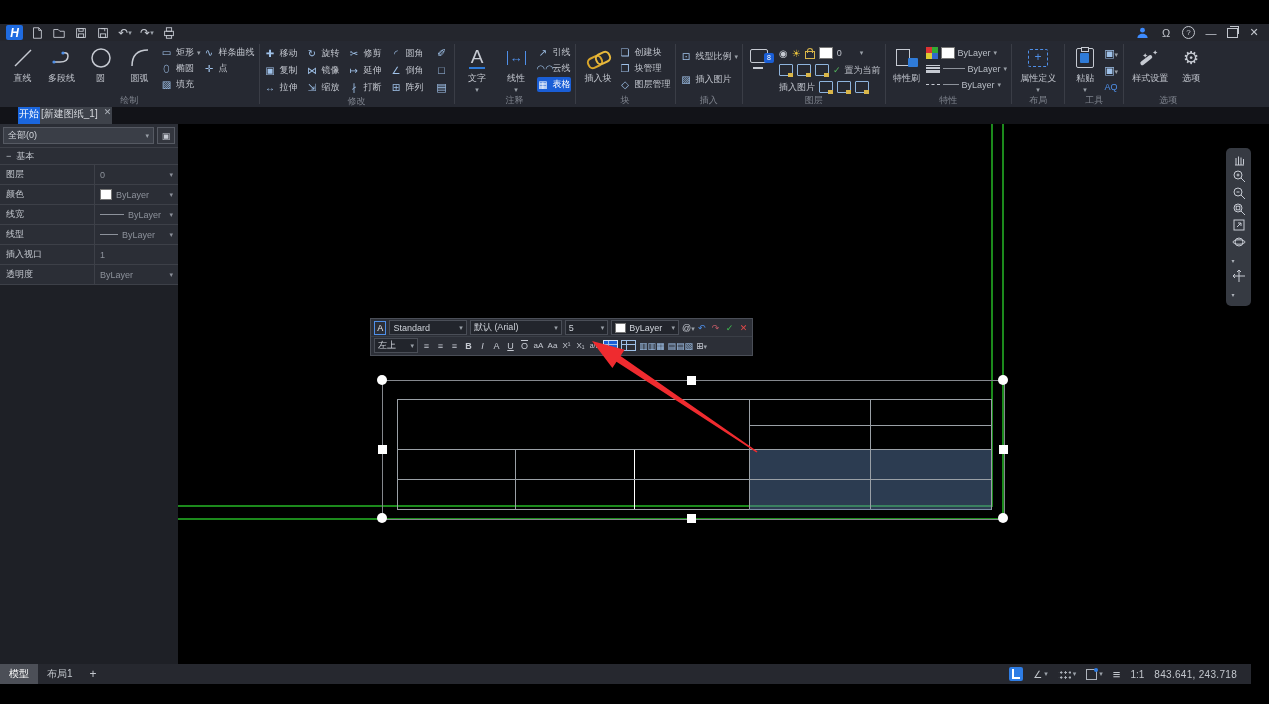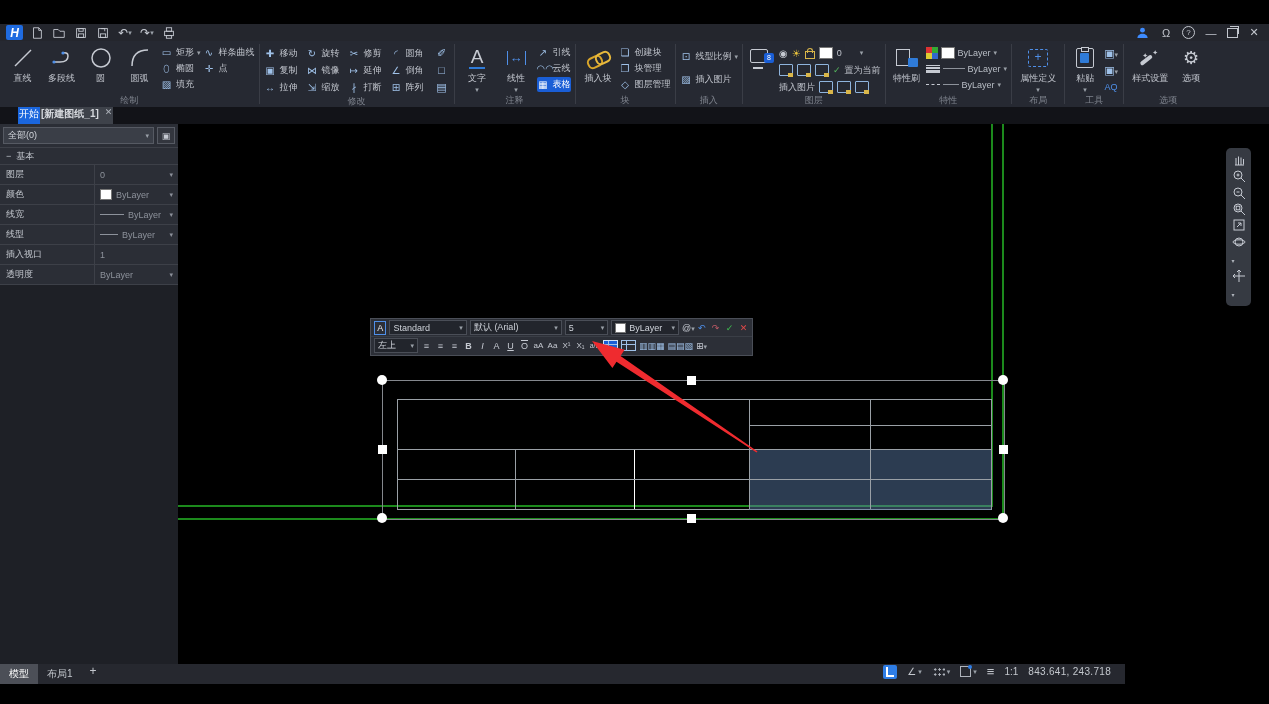--- a/index.html
+++ b/index.html
@@ -73,21 +73,21 @@
   .clip:after{content:"";position:absolute;left:3px;top:4px;width:9px;height:10px;background:#2f7bd8;border-radius:1px;}
   .wand{position:relative;width:20px;height:18px;}
   .wand b{position:absolute;left:2px;bottom:1px;width:14px;height:4px;background:#c6cad2;border-radius:2px;transform:rotate(-38deg);transform-origin:left bottom;}
   .wand s{position:absolute;color:#c6cad2;font-size:7px;text-decoration:none;}
   .gear{font-size:18px;color:#c6cad2;line-height:20px;}
   .bybox{display:flex;align-items:center;gap:3px;font-size:9px;color:#b9bec6;height:15px;}
   
   #tabbar{left:0;top:107px;width:1269px;height:17px;background:#121318;display:flex;align-items:stretch;}
   .dtab{display:flex;padding:0 1px;font-size:10px;}
   .dtab.start{background:#1a66de;color:#fff;margin-left:18px;}
-  .dtab.doc{background:#3e424a;color:#d4d7dc;gap:6px;font-weight:bold;}
+  .dtab.doc{background:#3e424a;color:#d4d7dc;gap:6px;}
   .dtab .x{color:#aeb3bb;font-size:9px;}
   
   #props{left:0;top:124px;width:178px;height:540px;background:#1e2026;}
   .pfilter{display:flex;align-items:center;gap:3px;padding:3px 3px;background:#2b2e36;}
   .pselect{flex:1;height:15px;background:#3a3e47;border:1px solid #565a63;color:#d3d6dc;font-size:9px;
     display:flex;align-items:center;padding:0 4px;}
   .pselect .dd{margin-left:auto;}
   .pbtn{width:16px;height:15px;border:1px solid #565a63;background:#33363e;color:#c6cad2;font-size:9px;
     display:flex;align-items:center;justify-content:center;}
   .psec{height:16px;background:#2b2e36;border-top:1px solid #3d4048;color:#c2c6cd;font-size:9px;
@@ -125,21 +125,21 @@
   .tick{color:#3fbf4f;}
   .cross{color:#e04848;}
   .uarrow{color:#4f8fe8;}
   .rarrow{color:#c05a66;}
   
   #navtb{position:absolute;left:1048px;top:24px;width:25px;height:150px;background:#363a42;border-radius:5px;
     display:flex;flex-direction:column;align-items:center;justify-content:space-around;padding:4px 0;}
   #navtb svg{display:block;}
   .navdd{color:#aeb3bb;font-size:6px;line-height:4px;}
   
-  #status{left:0;top:664px;width:1125px;height:20px;background:#26282f;display:flex;align-items:flex-start;font-size:10px;color:#c3c7cd;}
+  #status{left:0;top:664px;width:1251px;height:20px;background:#26282f;display:flex;align-items:center;font-size:10px;color:#c3c7cd;}
   .stab{padding:0 9px;height:20px;display:flex;align-items:center;}
   .stab.active{background:#4c4f57;color:#fff;}
   .splus{padding:0 8px;font-size:12px;color:#c3c7cd;}
   .sright{margin-left:auto;display:flex;align-items:center;gap:10px;padding-right:14px;}
   .ucsL{width:14px;height:14px;background:#2e7de5;border-radius:2px;position:relative;}
   .ucsL:before{content:"";position:absolute;left:3px;top:2px;width:2px;height:9px;background:#fff;}
   .ucsL:after{content:"";position:absolute;left:3px;bottom:2px;width:8px;height:2px;background:#fff;}
   .gridicon{width:13px;height:11px;background-image:radial-gradient(circle,#aeb3bb 1px,transparent 1.3px);background-size:4.4px 5px;background-position:1px 1px;}
   .osnap{width:9px;height:9px;border:1px solid #aeb3bb;position:relative;}
   .osnap:before{content:"";position:absolute;right:-2px;top:-2px;width:4px;height:4px;background:#2e7de5;border-radius:50%;}

